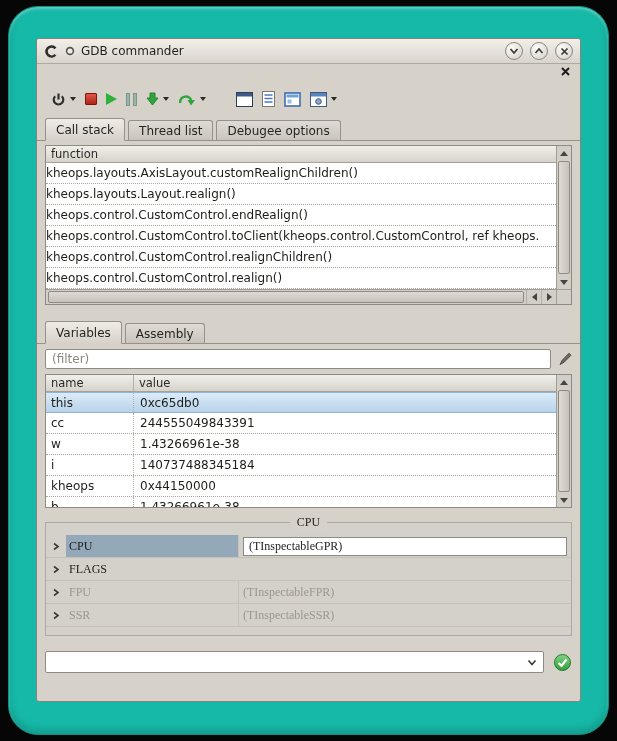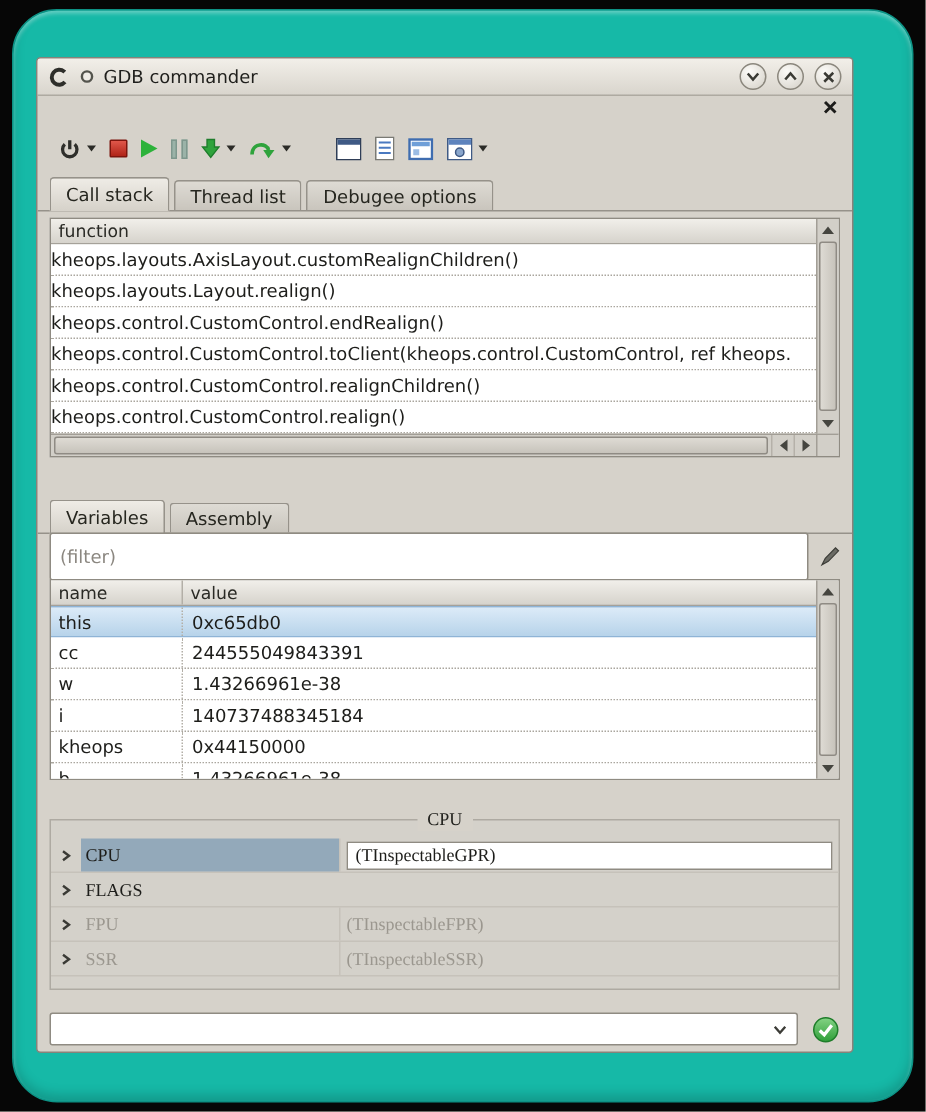--- a/index.html
+++ b/index.html
@@ -9,21 +9,21 @@
     position:relative; overflow:hidden;
     font-family:"DejaVu Sans","Liberation Sans",sans-serif;
     color:#1d1d1a; font-size:12px;
   }
   .frame {
     position:absolute; left:8px; top:6px; width:601px; height:729px;
     background:#16b9a7; border:1px solid #0d9184; border-radius:30px;
     box-shadow: inset 0 2px 3px rgba(255,255,255,.35), inset 0 -4px 8px rgba(0,0,0,.18);
   }
   .window {
-    position:absolute; left:24px; top:38px; width:545px; height:664px;
+    position:absolute; left:36px; top:38px; width:545px; height:664px;
     background:#d6d2ca; border:1px solid #87837a; border-radius:3px;
     display:flex; flex-direction:column; overflow:hidden;
   }
   
   .titlebar {
     height:25px; flex:0 0 25px;
     background:linear-gradient(#f2efe9,#d9d5cd);
     border-bottom:1px solid #aeaaa1;
     display:flex; align-items:center; gap:6px; padding:0 7px;
   }
@@ -59,21 +59,21 @@
     font-size:12px; color:#26261f;
     background:linear-gradient(#dedbd4,#c9c5bd);
     border:1px solid #96928a; border-bottom:none; border-radius:3px 3px 0 0;
     display:flex; align-items:center; white-space:nowrap;
   }
   .tab.active { height:23px; background:linear-gradient(#efece6,#d6d2ca);
     margin-bottom:-1px; border-bottom:1px solid #d6d2ca; }
   .tabbar2 { margin-top:16px; }
   
   .gridbox {
-    margin:4px 8px 12px; border:1px solid #8f8b82; background:#fff;
+    margin:4px 8px 0; border:1px solid #8f8b82; background:#fff;
     display:grid;
   }
   .callstack-box { height:160px; flex:0 0 160px;
     grid-template-columns:1fr 15px; grid-template-rows:17px 1fr 15px; }
   .vars-box { height:134px; flex:0 0 134px; margin-top:0;
     grid-template-columns:1fr 15px; grid-template-rows:17px 1fr; }
   .ghead {
     background:linear-gradient(#f1efea,#d6d3cc);
     border-bottom:1px solid #a5a199;
     font-size:11.5px; color:#2a2a25;
@@ -110,21 +110,21 @@
   .tri-up { width:0; height:0; border-left:4px solid transparent; border-right:4px solid transparent;
     border-bottom:5px solid #45453f; }
   .tri-down { width:0; height:0; border-left:4px solid transparent; border-right:4px solid transparent;
     border-top:5px solid #45453f; }
   .tri-left { width:0; height:0; border-top:4px solid transparent; border-bottom:4px solid transparent;
     border-right:5px solid #45453f; }
   .tri-right { width:0; height:0; border-top:4px solid transparent; border-bottom:4px solid transparent;
     border-left:5px solid #45453f; }
   
   .filter-row { margin:4px 8px; height:22px; flex:0 0 22px; display:flex; align-items:center; gap:7px; }
-  .filter-input { flex:1; height:32px; background:#fff; border:1px solid #8f8b82; border-radius:2px;
+  .filter-input { flex:1; height:20px; background:#fff; border:1px solid #8f8b82; border-radius:2px;
     font-size:12px; padding:0 6px; color:#15803d; font-family:inherit; outline:none; }
   .filter-input::placeholder { color:#8b8780; }
   .icon-btn { display:flex; align-items:center; justify-content:center; }
   
   .cpu-group { margin:14px 8px 0; height:114px; flex:0 0 114px; position:relative;
     border:1px solid #aeaaa2; background:#d4d1ca; padding-top:12px;font-family:Liberation Serif, serif; }
   .cpu-legend { position:absolute; top:-8px; left:50%; transform:translateX(-50%);
     background:#d6d2ca; padding:0 7px; font-size:12px; color:#23231f; }
   .cpu-row { height:23px; display:flex; align-items:stretch; border-bottom:1px solid #c6c2ba; font-size:12px; }
   .cpu-exp { width:20px; display:flex; align-items:center; justify-content:center; }

